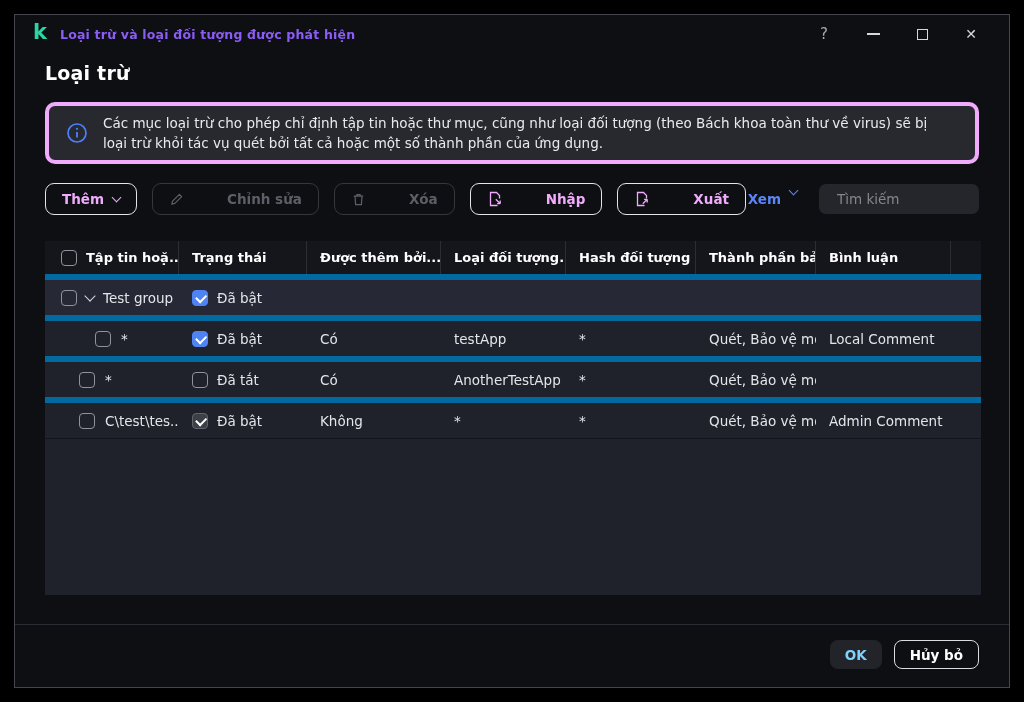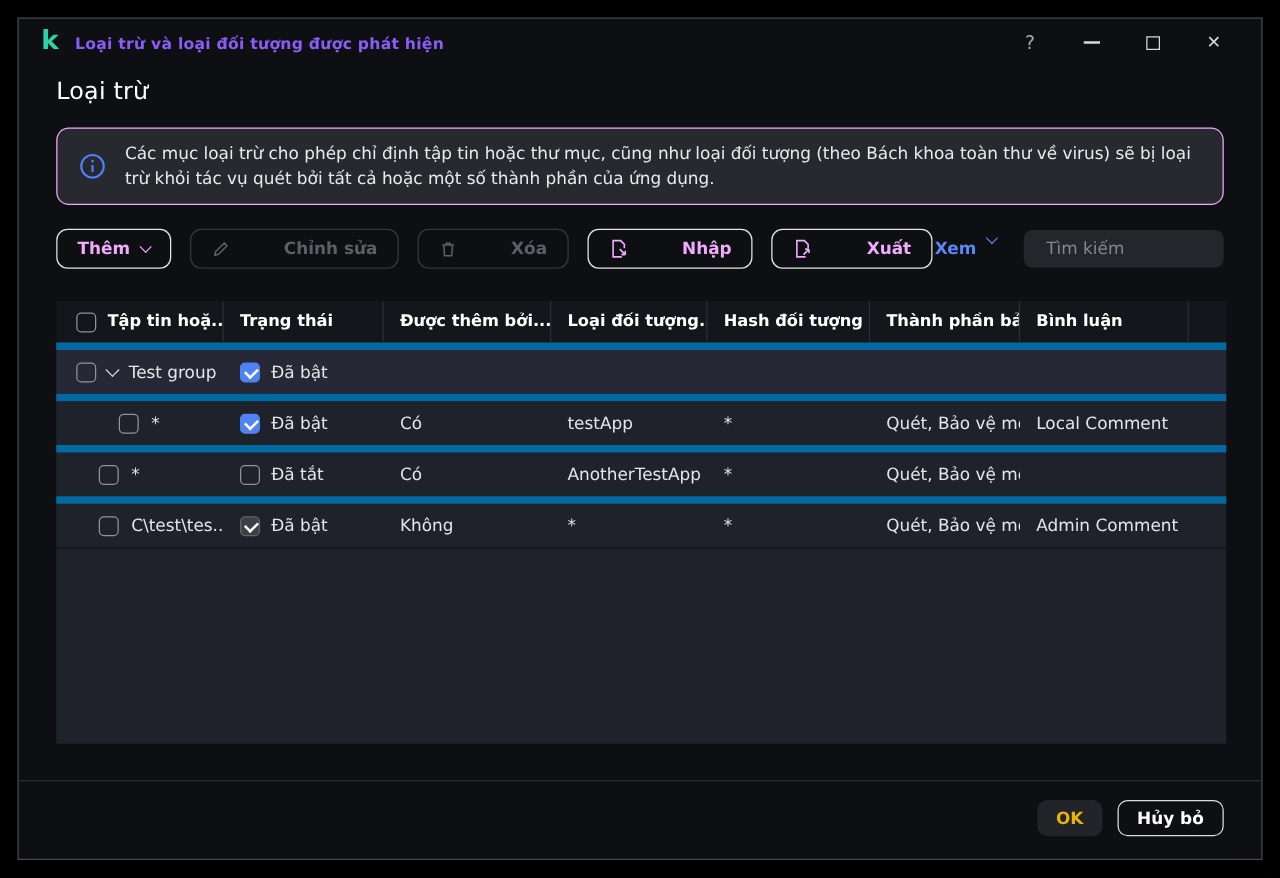--- a/index.html
+++ b/index.html
@@ -14,23 +14,23 @@
   .k-logo { color:#2bd4a4; font-weight:700; font-size:21px; line-height:1; margin-right:13px; margin-top:-3px; }
   .win-title { color:#8b5cf6; font-size:12.5px; font-weight:700; letter-spacing:.2px;text-align:center; }
   .win-controls { margin-left:auto; display:flex; align-items:center; gap:33px; padding-right:12px; }
   .wc { color:#d8d8da; font-size:14px; line-height:1; cursor:default; display:flex; align-items:center; justify-content:center; width:16px; height:16px; }
   .wc.help { color:#a9aaad; font-size:15px; }
   .minim { width:13px; height:2px; background:#d8d8da; }
   .maxim { width:11px; height:11px; border:1.5px solid #d8d8da; }
 
   
   .content { flex:1; padding:0 30px; position:relative; }
-  .page-title { color:#ffffff; font-size:19px; font-weight:400; margin-top:9px; letter-spacing:.2px; }
-
-  .banner { margin-top:18px; height:62px; background:#28292f; border:1px solid #f0abfc; border-radius:10px;
+  .page-title { color:#ffffff; font-size:19px; font-weight:700; margin-top:9px; letter-spacing:.2px; }
+
+  .banner { margin-top:18px; height:62px; background:#28292f; border:4px solid #f0abfc; border-radius:10px;
     display:flex; align-items:center; padding:0 20px 0 17px; }
   .banner svg { flex:none; }
   .banner-text { color:#e9eaec; font-size:13.5px; line-height:20px; margin-left:15px; }
 
   
   .toolbar { margin-top:19px; display:flex; align-items:center; }
   .btn { height:32px; display:inline-flex; align-items:center; gap:9px; padding:0 16px;
     border:1px solid #e3e4e6; border-radius:9px; background:transparent; color:#f0abfc;
     font-size:13.5px; font-weight:600; cursor:pointer; font-family:inherit; }
   .btn + .btn { margin-left:15px;gap:43px; }
@@ -70,21 +70,21 @@
     transform:rotate(45deg); margin-top:-4px; flex:none; cursor:pointer; }
 
   .indent-child { padding-left:50px; gap:10px; }
   .indent-item { padding-left:34px; gap:10px; }
   .status-cell { gap:9px; }
 
   
   .footer { flex:none; height:63px; border-top:1px solid #2b2c33; display:flex; align-items:flex-start;
     justify-content:flex-end; padding:15px 30px 0 30px; gap:12px; }
   .fbtn { height:29px; border-radius:8px; font-size:13.5px; font-weight:600; padding:0 15px; cursor:pointer; font-family:inherit; }
-  .fbtn.ok { background:#232429; border:none; color:#eab308; cursor:default; }
+  .fbtn.ok { background:#232429; border:none; color:#7dd3fc; cursor:default; }
   .fbtn.cancel { background:transparent; border:1px solid #dcdde0; color:#ffffff; }
 </style>
 </head>
 <body>
 
 <div class="stage">
   <div class="window">
 
     <div class="titlebar">
       <span class="k-logo">k</span>

